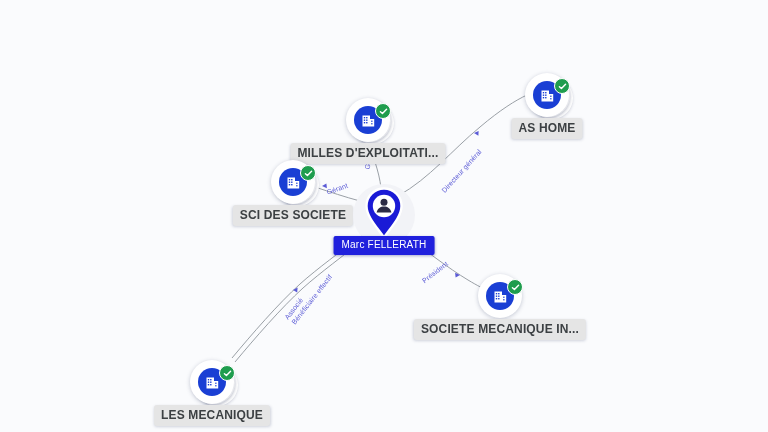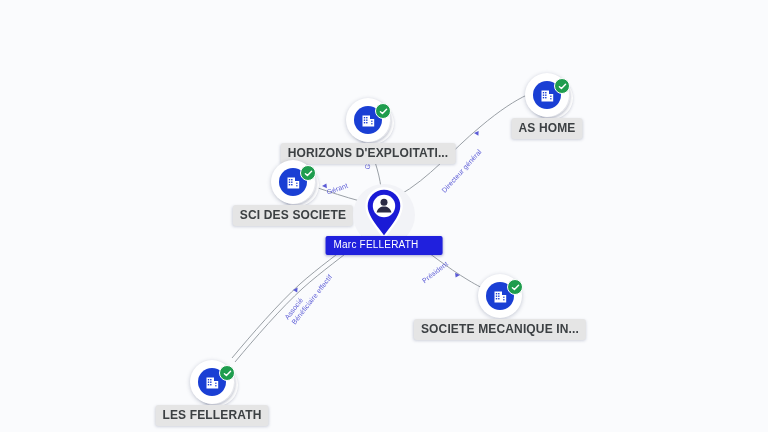--- a/index.html
+++ b/index.html
@@ -130,21 +130,21 @@
   .person-label {
     position: absolute;
     top: 23px;
     left: 50%;
     transform: translateX(-50%);
     background: #2020dd;
     color: #ffffff;
     font-size: 10px;
     letter-spacing: .2px;
     line-height: 1;
-    padding: 4px 24px 5px 8px;
+    padding: 4px 8px 5px 8px;
     border-radius: 2px;
     white-space: nowrap;
     box-shadow: 0 1px 3px rgba(20,20,120,.35);
   }
 </style>
 </head>
 <body>
 
 <div id="canvas">
 
@@ -234,21 +234,21 @@
           <rect x="10.2" y="7.6" width="1.3" height="1.3"></rect>
             <rect x="10.2" y="10.1" width="1.3" height="1.3"></rect>
         </g>
       </svg>
     </div>
     <div class="badge">
       <svg width="9" height="9" viewBox="0 0 10 10" aria-hidden="true">
         <path d="M1.6 5.2 L3.8 7.3 L8.4 2.6" fill="none" stroke="#ffffff" stroke-width="1.6" stroke-linecap="round" stroke-linejoin="round"></path>
       </svg>
     </div>
-    <div class="node-label">HORIZONS D'EXPLOITATI...</div>
+    <div class="node-label">MILLES D'EXPLOITATI...</div>
   </div>
 
   <div class="node" style="left:293px; top:182px;">
     <div class="card-stack">
       <div class="card c3"></div>
       <div class="card c2"></div>
       <div class="card c1"></div>
     </div>
     <div class="disc">
       <svg width="15" height="15" viewBox="0 0 15 15" aria-hidden="true">
@@ -323,21 +323,21 @@
           <rect x="10.2" y="7.6" width="1.3" height="1.3"></rect>
             <rect x="10.2" y="10.1" width="1.3" height="1.3"></rect>
         </g>
       </svg>
     </div>
     <div class="badge">
       <svg width="9" height="9" viewBox="0 0 10 10" aria-hidden="true">
         <path d="M1.6 5.2 L3.8 7.3 L8.4 2.6" fill="none" stroke="#ffffff" stroke-width="1.6" stroke-linecap="round" stroke-linejoin="round"></path>
       </svg>
     </div>
-    <div class="node-label">LES FELLERATH</div>
+    <div class="node-label">LES MECANIQUE</div>
   </div>
 
   <div class="person" style="left:384px; top:213px;">
     <div class="person-halo"></div>
     <div class="pin">
       <svg width="40" height="52" viewBox="0 0 40 52" aria-hidden="true">
         <path d="M20 1.5 C10.3 1.5 2.5 9.3 2.5 19 C2.5 30 14 41.5 20 50.5 C26 41.5 37.5 30 37.5 19 C37.5 9.3 29.7 1.5 20 1.5 Z" fill="#1a1ad6" stroke="#ffffff" stroke-width="2.4"></path>
         <circle cx="20" cy="19" r="11.2" fill="#ffffff"></circle>
         <circle cx="20" cy="15.2" r="3.5" fill="#2b2b45"></circle>
         <path d="M12.6 25.6 C13.6 21.4 16.5 19.6 20 19.6 C23.5 19.6 26.4 21.4 27.4 25.6 Z" fill="#2b2b45"></path>

